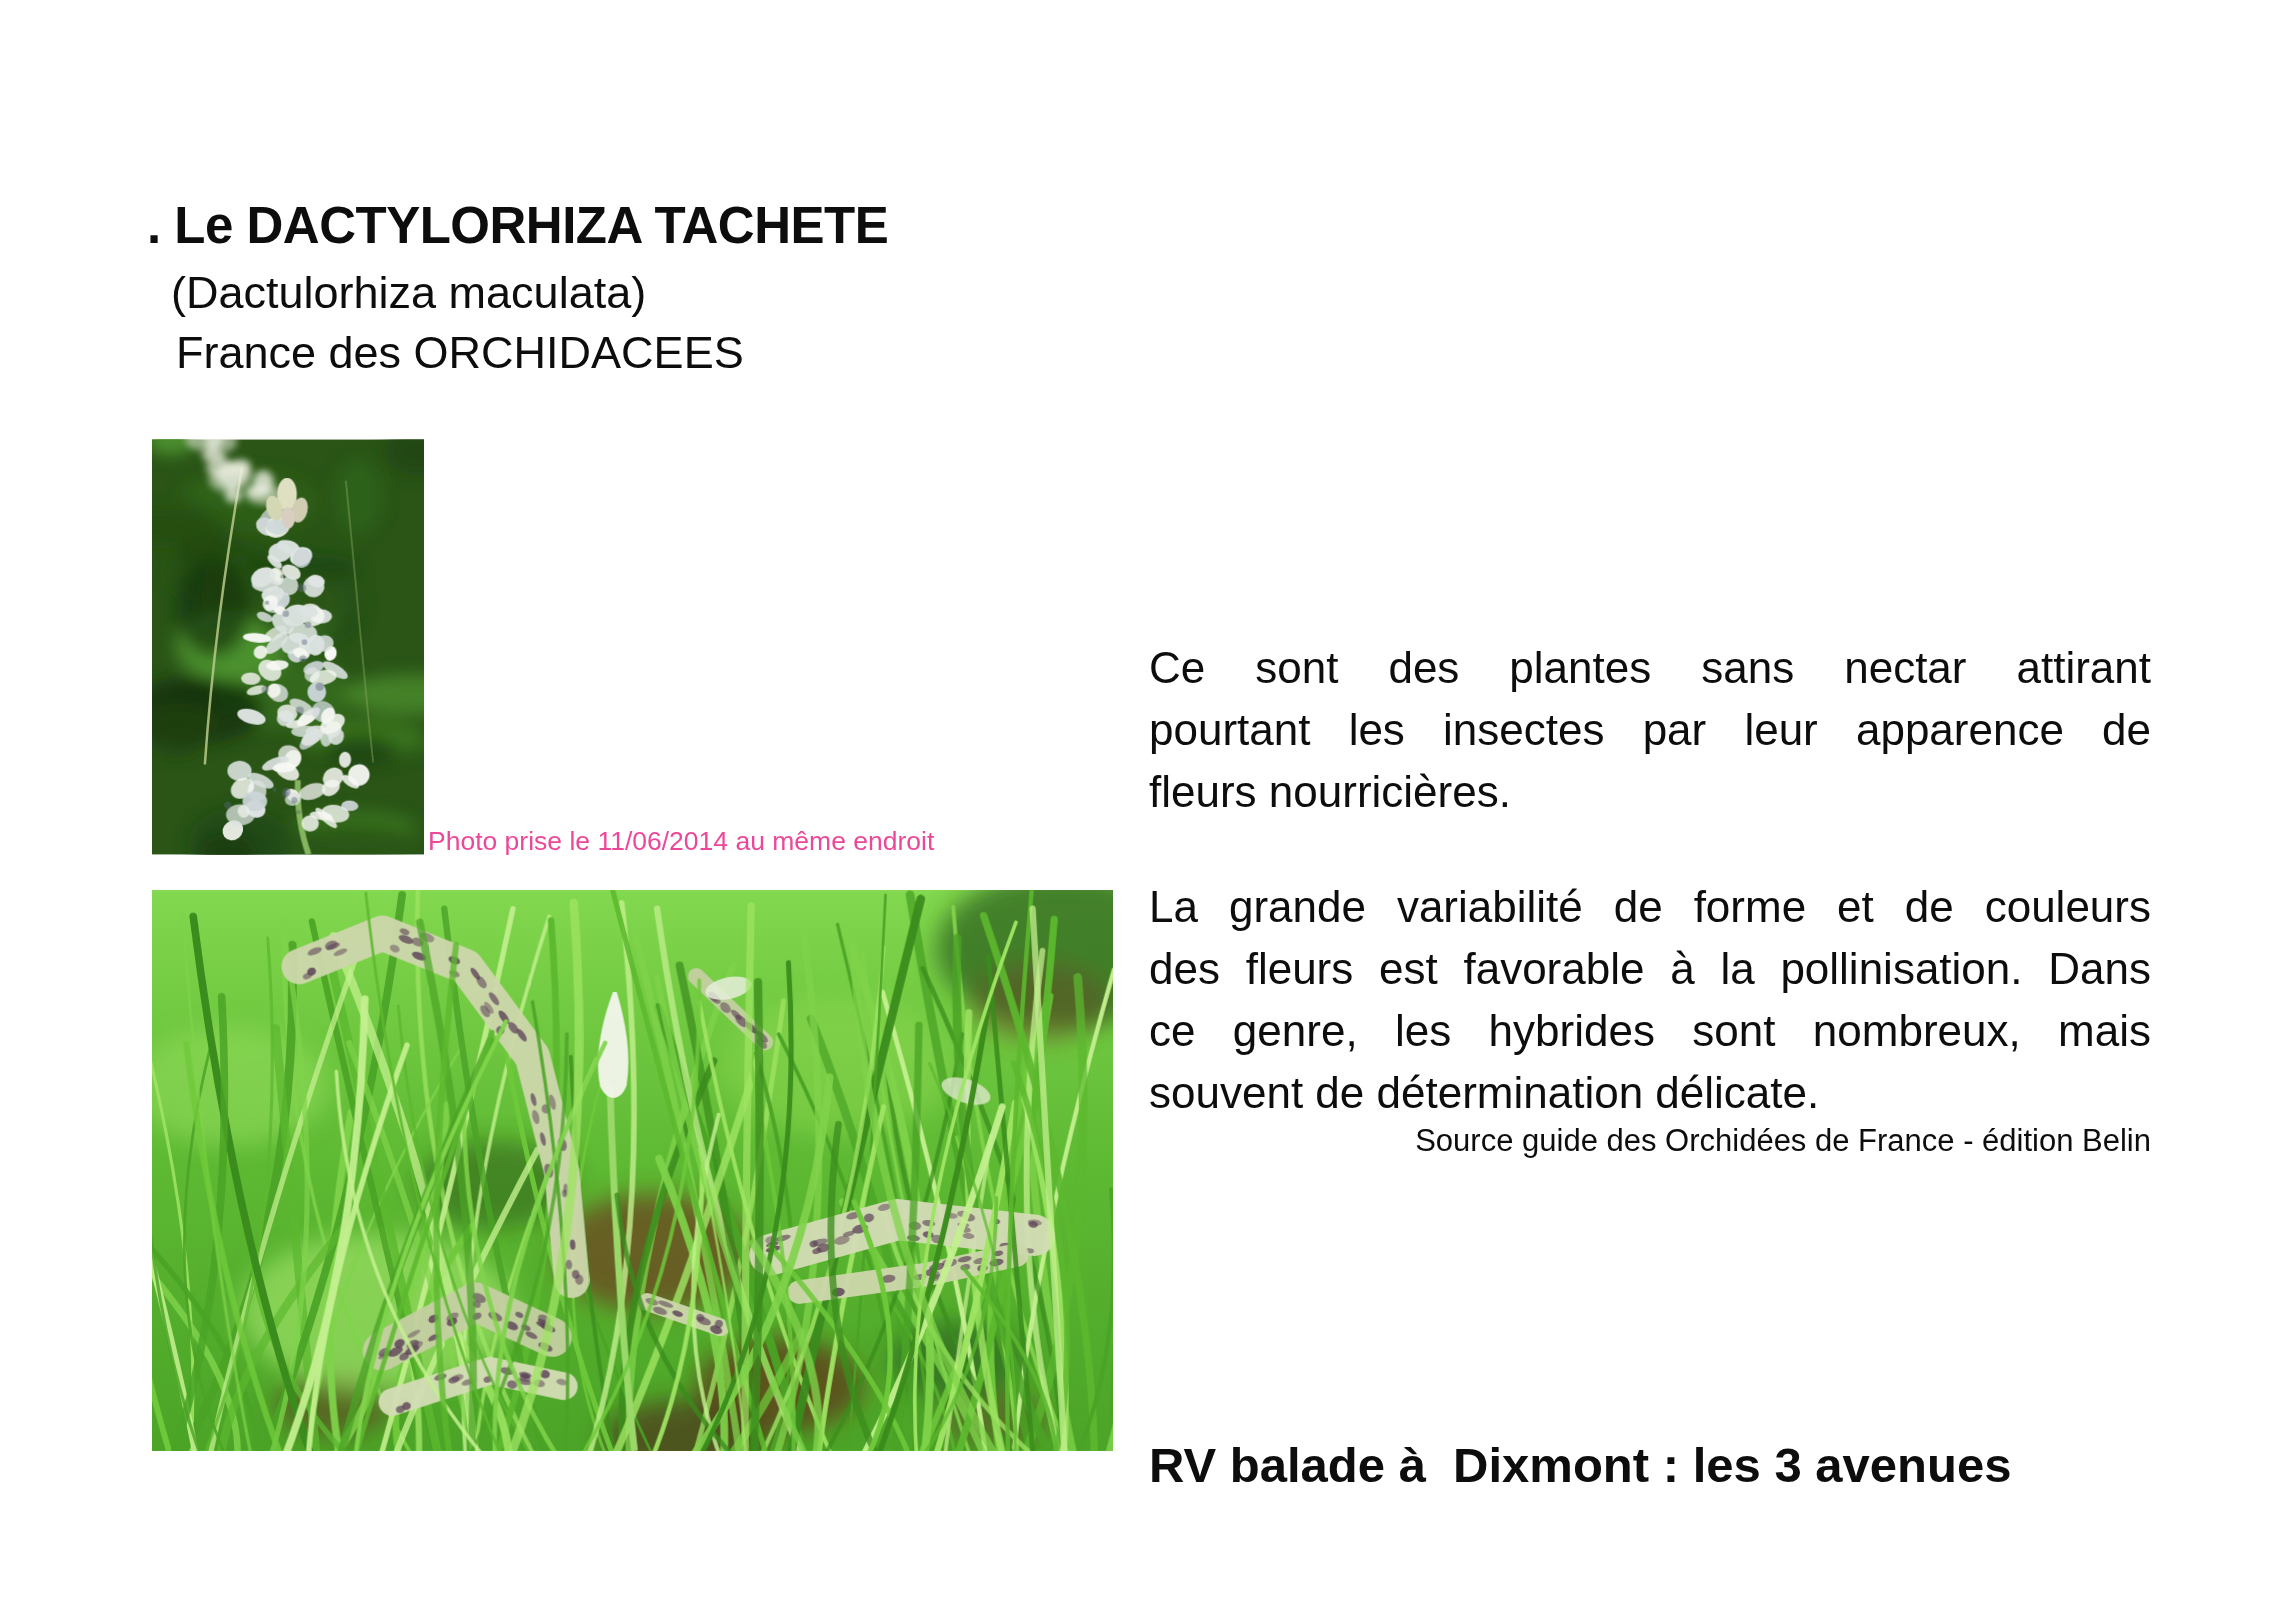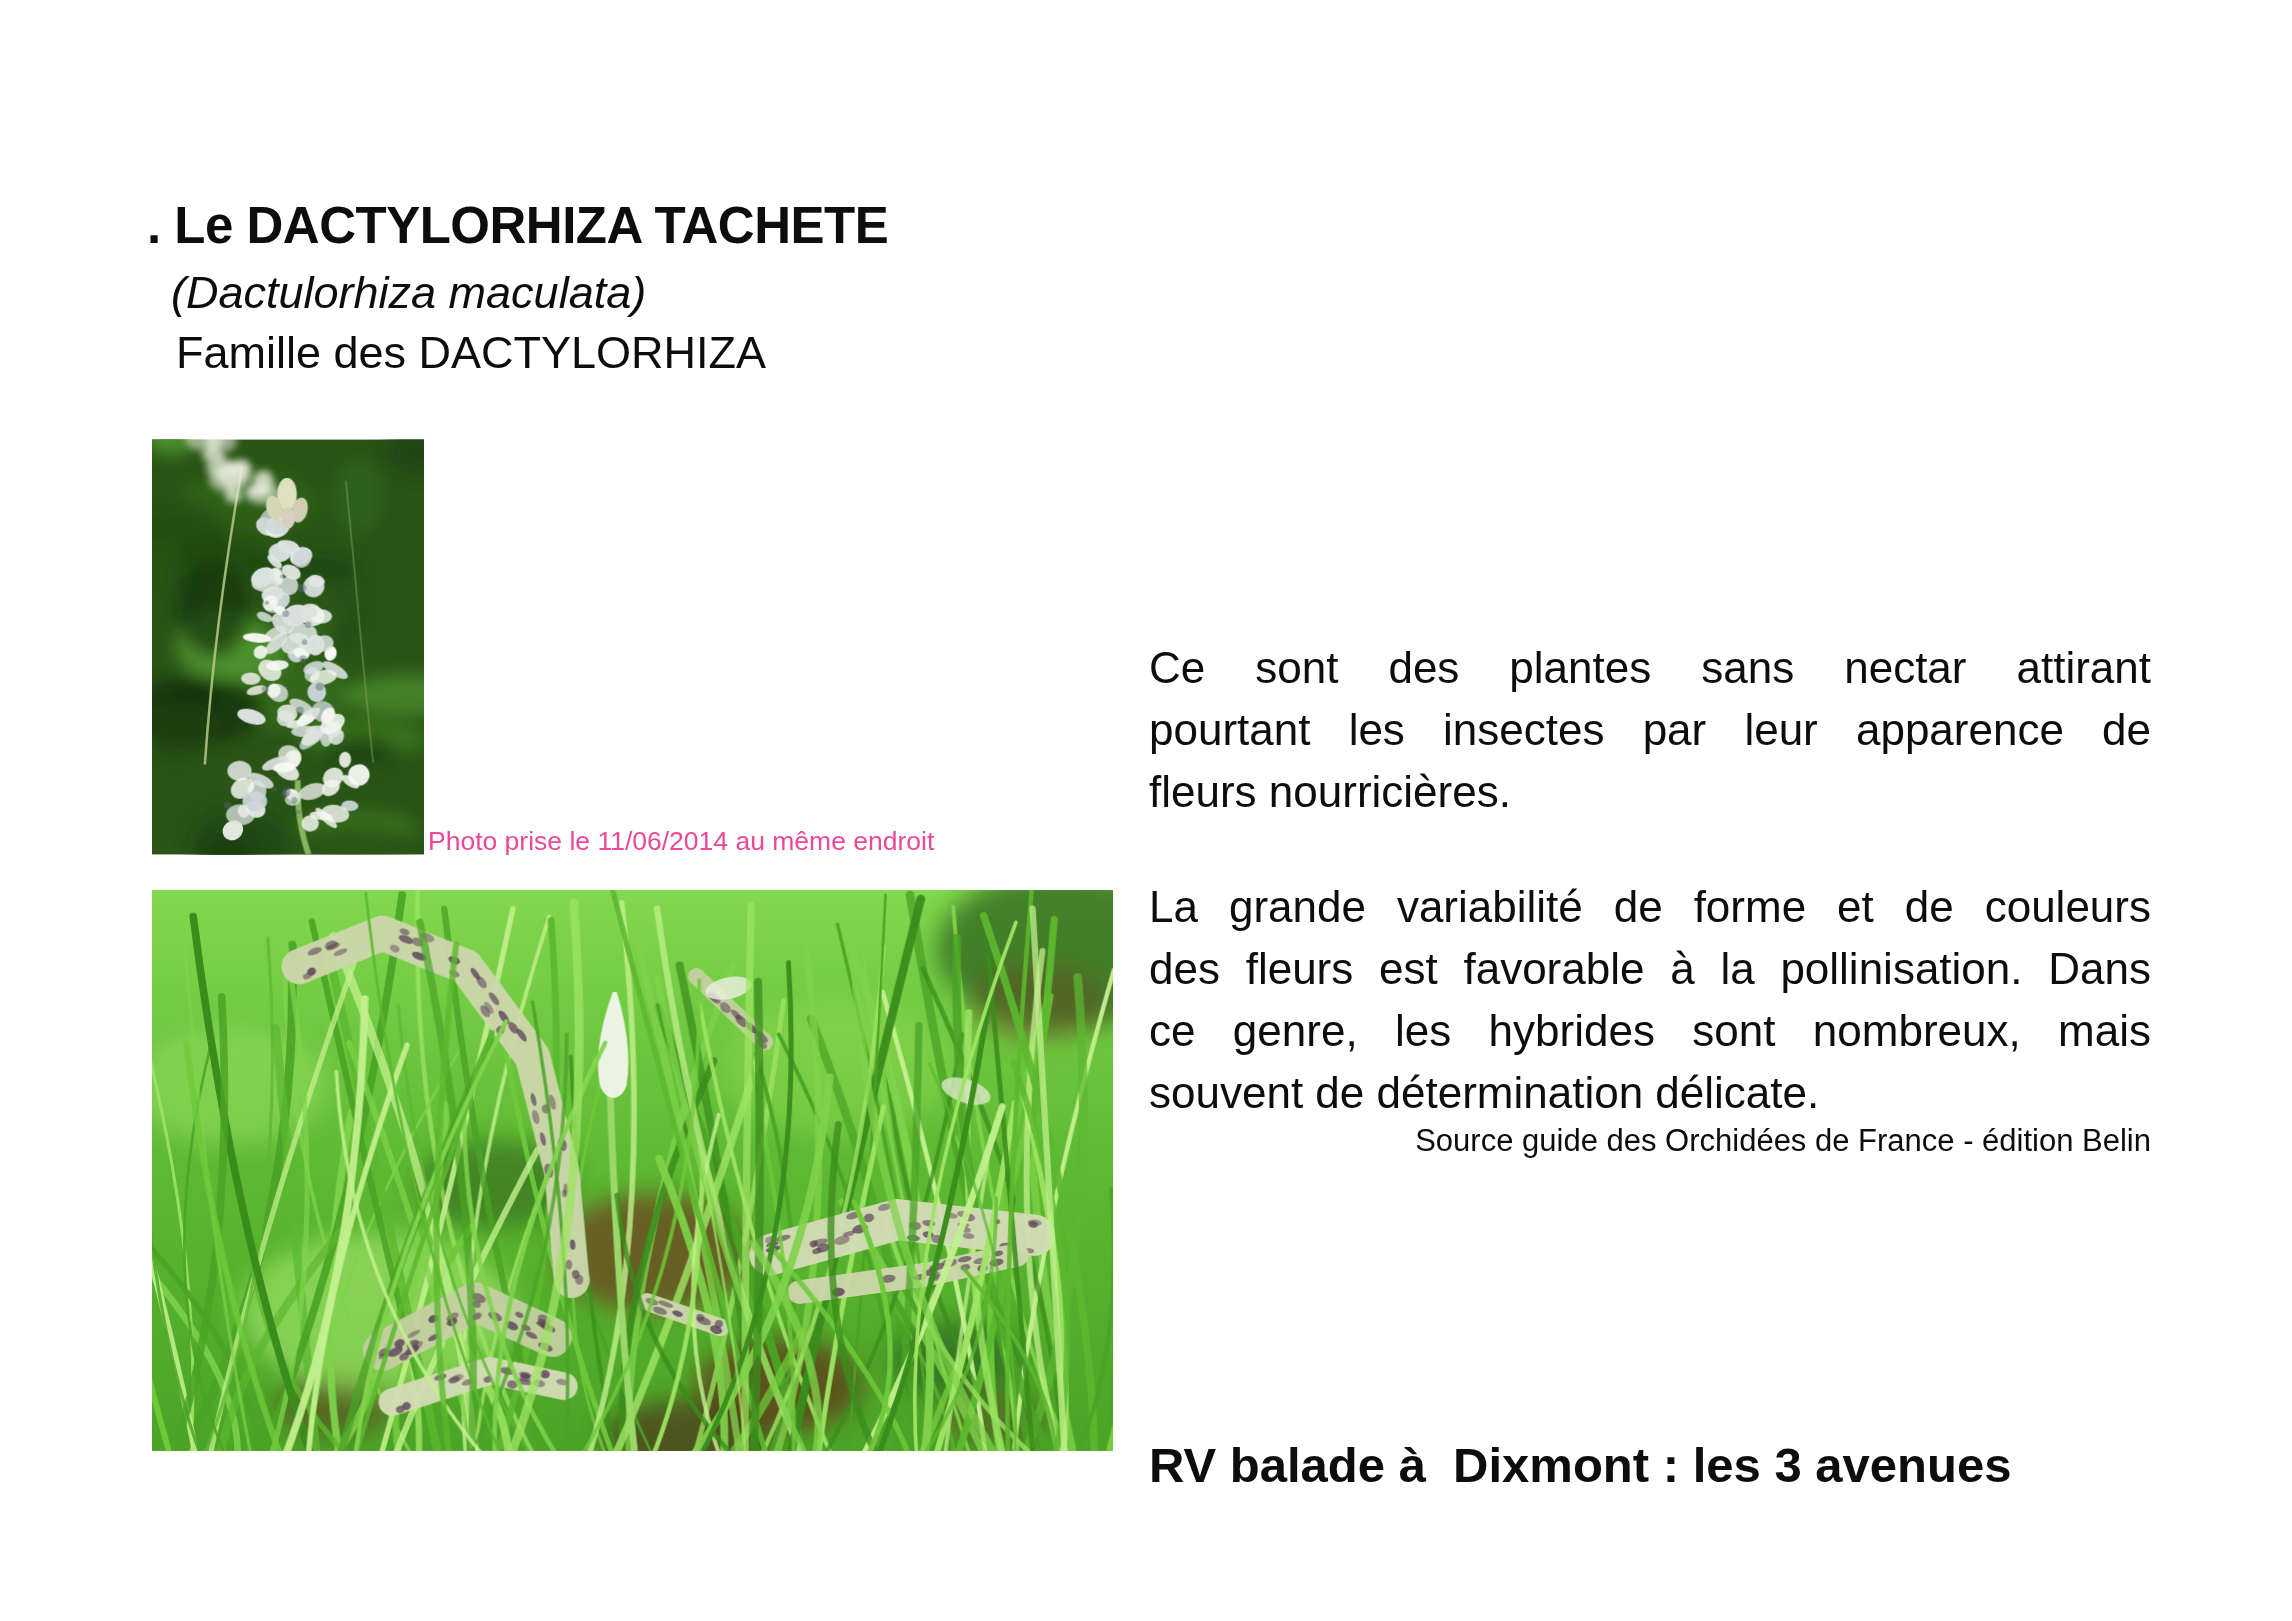--- a/index.html
+++ b/index.html
@@ -1,42 +1,42 @@
 <!DOCTYPE html>
 <html><head>
 <meta charset="utf-8">
 <style>
   html,body{margin:0;padding:0;background:#ffffff;}
   .page{
     position:relative;width:2293px;height:1621px;background:#ffffff;
     font-family:"Liberation Sans","DejaVu Sans",sans-serif;color:#0d0d0d;overflow:hidden;
   }
   .title{position:absolute;left:147px;top:196px;font-size:51px;font-weight:700;letter-spacing:-0.5px;white-space:pre;}
-  .subtitle{position:absolute;left:171px;top:267px;font-size:45px;font-style:italic;}
+  .subtitle{position:absolute;left:171px;top:267px;font-size:45px;}
   .family{position:absolute;left:176px;top:327px;font-size:45px;}
   .small-photo{position:absolute;left:152px;top:439px;width:272px;height:416px;display:block;}
   .caption{position:absolute;left:428px;top:826px;font-size:26.5px;color:#ec4899;}
   .big-photo{position:absolute;left:152px;top:890px;width:961px;height:561px;display:block;}
   .col{position:absolute;left:1149px;width:1002px;}
   .para{font-size:44px;line-height:62px;}
   .jl{text-align:justify;text-align-last:justify;}
   .jl-last{text-align:center;text-align-last:left;}
   .para1{top:637px;}
   .para2{top:876px;}
   .source{top:1123px;font-size:31px;text-align:right;}
   .rv{top:1288px;font-size:49px;font-weight:700;line-height:71px;white-space:pre-wrap;}
 </style>
 </head>
 <body>
 
 <div class="page">
 
   <div class="title">. Le DACTYLORHIZA TACHETE</div>
   <div class="subtitle">(Dactulorhiza maculata)</div>
-  <div class="family">Famille des DACTYLORHIZA</div>
+  <div class="family">France des ORCHIDACEES</div>
 
   <svg class="small-photo" viewBox="0 0 278 424" aria-hidden="true">
     <defs>
       <filter id="sBlur" x="-30%" y="-30%" width="160%" height="160%">
           <feGaussianBlur stdDeviation="8"></feGaussianBlur>
         </filter>
       <filter id="sBlur2" x="-40%" y="-40%" width="180%" height="180%">
           <feGaussianBlur stdDeviation="4"></feGaussianBlur>
         </filter>
     </defs>

